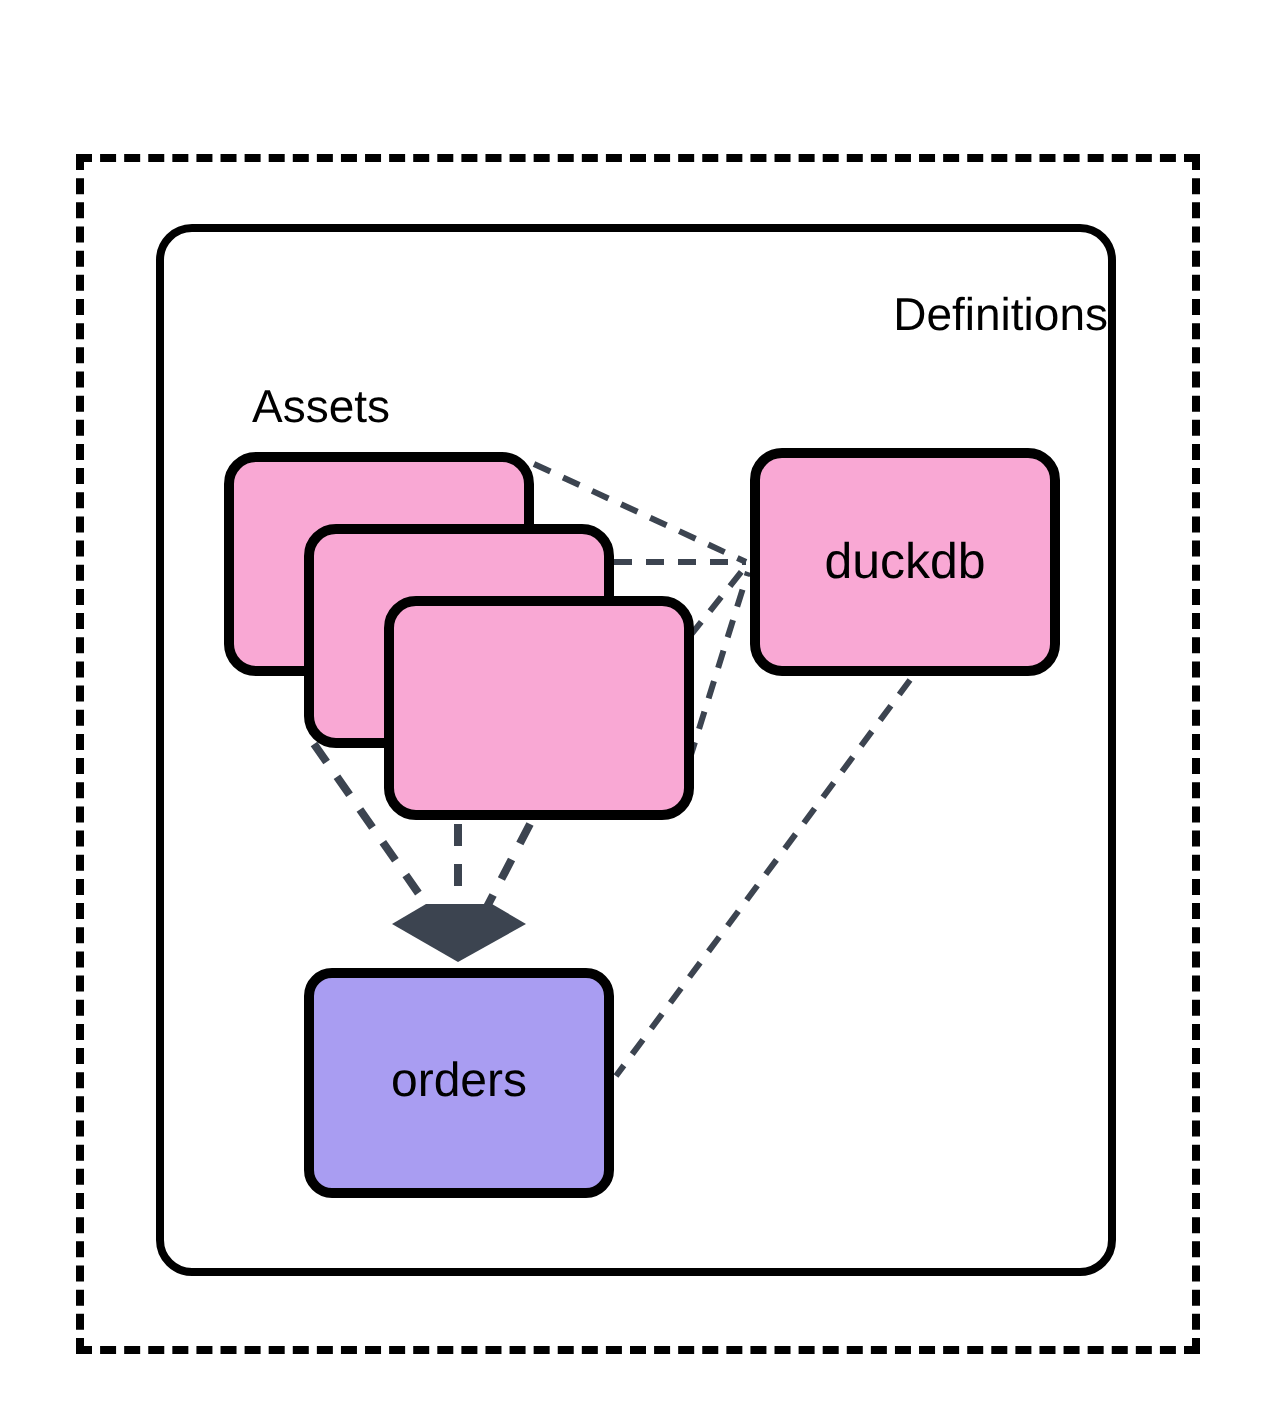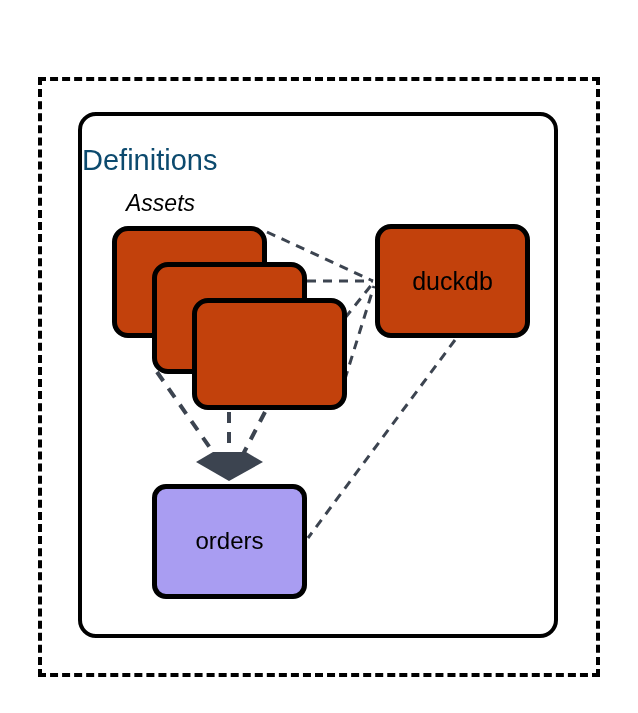--- a/index.html
+++ b/index.html
@@ -59,43 +59,42 @@
     border: 4px solid #000000;
     border-radius: 18px;
     box-sizing: border-box;
     background: #ffffff;
   }
   .definitions-title {
     position: absolute;
     left: 0;
     top: 28px;
     width: 100%;
-    text-align: left;
-    font-size: 29px;
-    color: #0c4a6e;
+    text-align: right;
+    font-size: 23px;
+    color: #000000;
   }
 
   
   .section-label {
     position: absolute;
     font-size: 23px;
-    font-style: italic;
     color: #000000;
     white-space: nowrap;
   }
   .label-assets { left: 126px; top: 190px; }
   .label-resource { left: 391px; top: 190px; }
 
   
   .node {
     position: absolute;
     box-sizing: border-box;
     border: 5px solid #000000;
     border-radius: 16px;
-    background: #c2410c;
+    background: #f9a8d4;
   }
   .asset-card { width: 155px; height: 112px; }
   .asset-card-1 { left: 112px; top: 226px; z-index: 3; }
   .asset-card-2 { left: 152px; top: 262px; z-index: 4; }
   .asset-card-3 { left: 192px; top: 298px; z-index: 5; }
 
   .resource-node {
     left: 375px;
     top: 224px;
     width: 155px;

